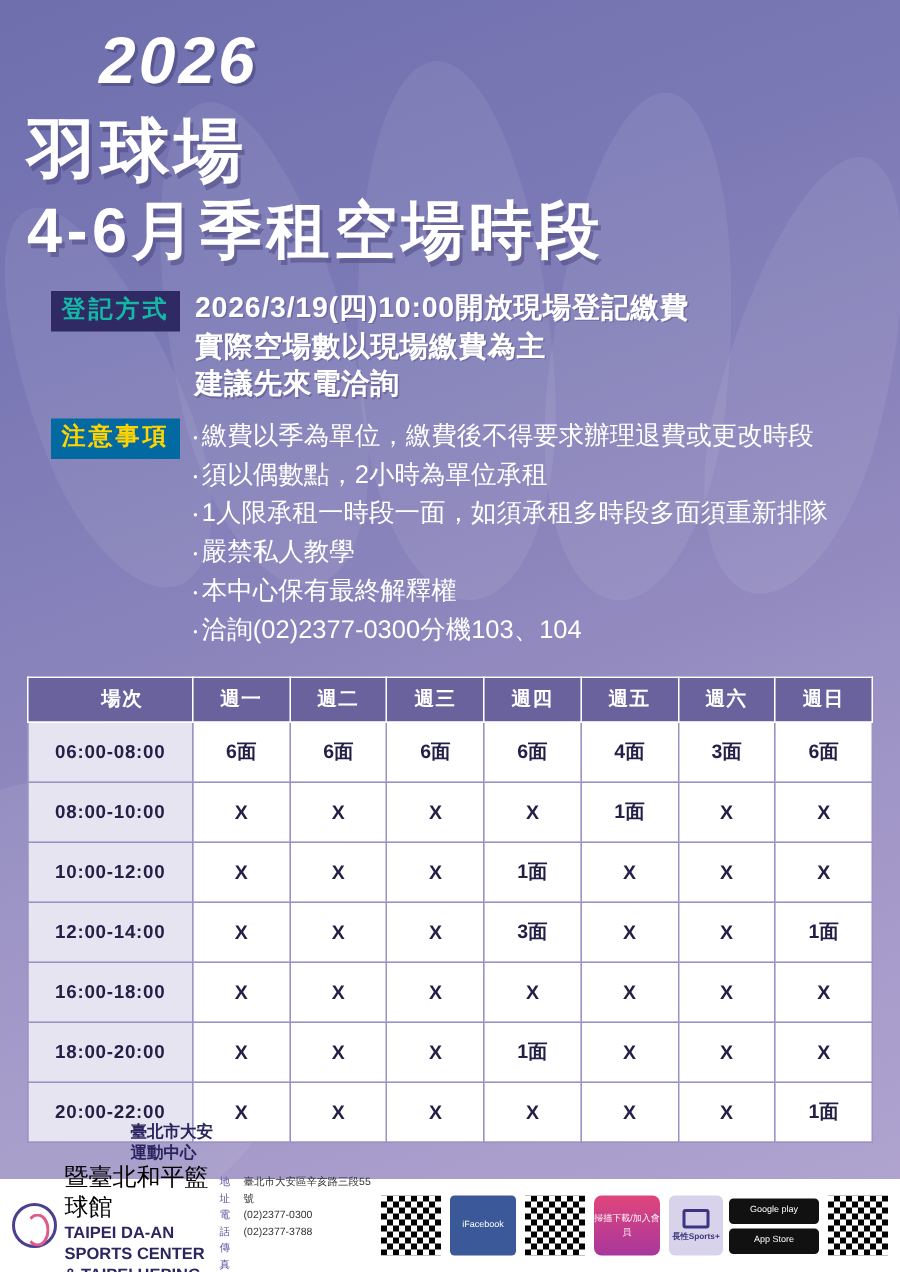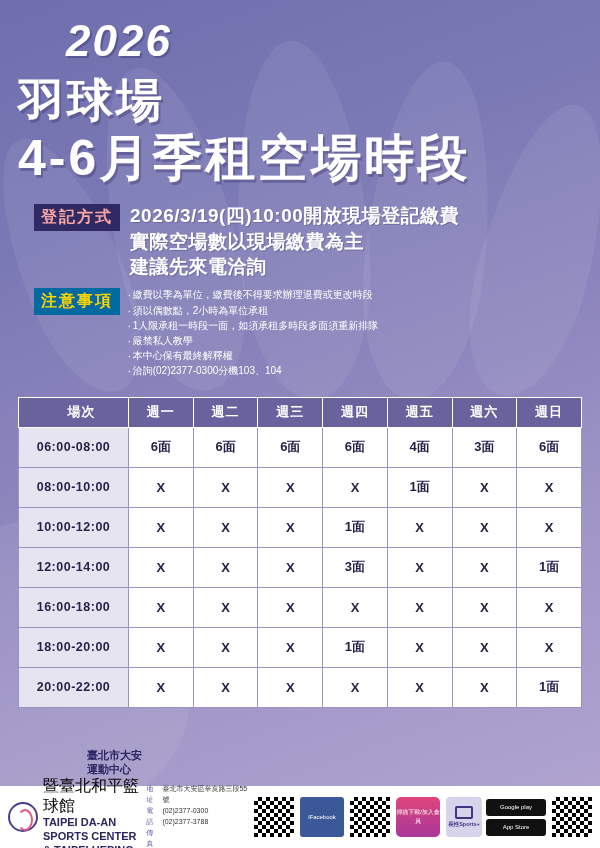--- a/index.html
+++ b/index.html
@@ -43,28 +43,28 @@
   }
   .title-main {
     color: #ffffff;
     font-size: 46px;
     font-weight: bold;
     letter-spacing: 3px;
     padding: 6px 0 0 18px;
     line-height: 1.22;
     text-shadow: 2px 3px 0 rgba(60,55,110,0.40);
   }
-  .title-main .l2 { font-size: 50px; }
+  .title-main .l2 { font-size: 42px; }
 
   
   .info { padding: 14px 24px 0 34px; }
   .info-row { display: flex; align-items: flex-start; margin-bottom: 8px; }
   .tag {
     background: #2f2a63;
-    color: #fca5a5;
+    color: #14b8a6;
     font-size: 16px;
     font-weight: bold;
     letter-spacing: 2px;
     padding: 3px 7px;
     white-space: nowrap;
     line-height: 1.3;
     margin-top: 1px;
   }
   .tag.note { background: #0369a1; color: #ffd400; }
   .info-body { padding-left: 10px; }
@@ -73,21 +73,21 @@
     font-size: 19px;
     font-weight: bold;
     letter-spacing: 0.5px;
     line-height: 1.34;
     text-shadow: 1px 1px 0 rgba(60,55,110,0.35);
   }
   .notes { padding-left: 8px; }
   .notes li {
     list-style: none;
     color: #ffffff;
-    font-size: 10px;
+    font-size: 17px;
     line-height: 1.52;
     white-space: nowrap;
   }
   .notes li::before { content: "‧"; margin-right: 2px; }
 
   
   .table-wrap { padding: 10px 18px 0 18px; }
   table { width: 100%; border-collapse: collapse; table-layout: fixed; }
   thead th {
     background: #6a629d;

